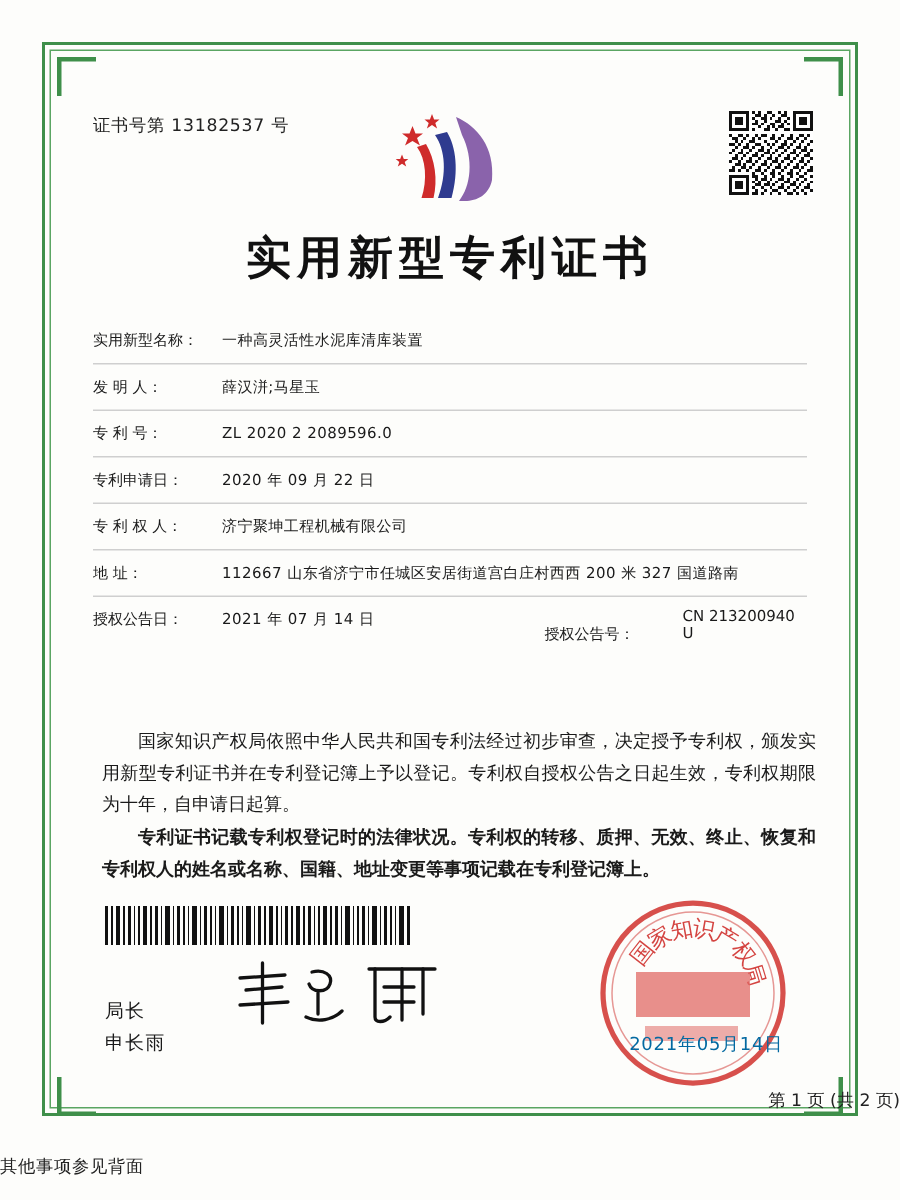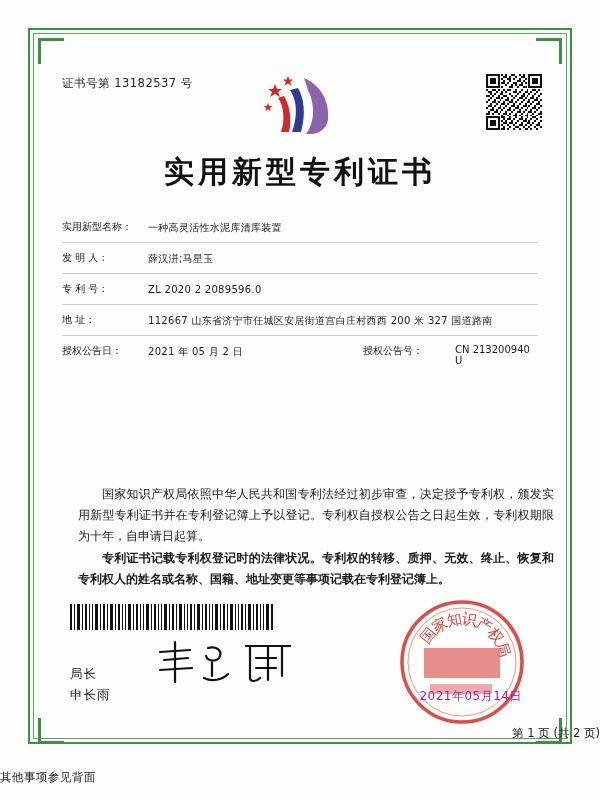--- a/index.html
+++ b/index.html
@@ -102,26 +102,27 @@
   }
   .fvalue {
     flex: 1;
     letter-spacing: 0.3px;
     line-height: 1.5;
   }
   .frow.split .fvalue { flex: 0 0 215px; }
   .flabel2 {
     flex: 0 0 92px;
     white-space: nowrap;
+    margin-top: 10px;
   }
   .fvalue2 { flex: 1; }
 
   .para {
     position: absolute;
-    left: 78px;
+    left: 68px;
     width: 476px;
     font-size: 12px;
     line-height: 1.75;
     text-align: justify;
     text-indent: 24px;
     color: #1a1a1a;
   }
   .para.p1 { top: 484px; }
   .para.p2 { top: 548px; font-weight: bold; }
 
@@ -151,21 +152,21 @@
   
   .seal {
     position: absolute;
     right: 72px; top: 596px;
     width: 132px; height: 132px;
   }
   .seal-date {
     position: absolute;
     right: 78px; top: 688px;
     font-size: 12px;
-    color: #a21caf;
+    color: #0369a1;
     letter-spacing: 0.5px;
   }
 
   .page-no {
     position: absolute;
     left: 0; right: 0; top: 726px;
     text-align: right;
     font-size: 11.5px;
     color: #222;
   }
@@ -450,26 +451,34 @@
     </div>
     <div class="frow">
       <div class="flabel">发 明 人：</div>
       <div class="fvalue">薛汉洴;马星玉</div>
     </div>
     <div class="frow">
       <div class="flabel">专 利 号：</div>
       <div class="fvalue">ZL 2020 2 2089596.0</div>
     </div>
     <div class="frow">
+      <div class="flabel">专利申请日：</div>
+      <div class="fvalue">2020 年 09 月 22 日</div>
+    </div>
+    <div class="frow">
+      <div class="flabel">专 利 权 人：</div>
+      <div class="fvalue">济宁聚坤工程机械有限公司</div>
+    </div>
+    <div class="frow">
       <div class="flabel">地      址：</div>
       <div class="fvalue">112667  山东省济宁市任城区安居街道宫白庄村西西 200 米 327 国道路南</div>
     </div>
     <div class="frow split nb">
       <div class="flabel">授权公告日：</div>
-      <div class="fvalue">2021 年 05 月 2 日</div>
+      <div class="fvalue">2021 年 07 月 14 日</div>
       <div class="flabel2">授权公告号：</div>
       <div class="fvalue2">CN 213200940 U</div>
     </div>
   </div>
 
   <div class="para p1">国家知识产权局依照中华人民共和国专利法经过初步审查，决定授予专利权，颁发实用新型专利证书并在专利登记簿上予以登记。专利权自授权公告之日起生效，专利权期限为十年，自申请日起算。</div>
   <div class="para p2">专利证书记载专利权登记时的法律状况。专利权的转移、质押、无效、终止、恢复和专利权人的姓名或名称、国籍、地址变更等事项记载在专利登记簿上。</div>
 
   <div class="barcode">
     <svg viewBox="0 0 205 26" width="205" height="26" shape-rendering="crispEdges">

